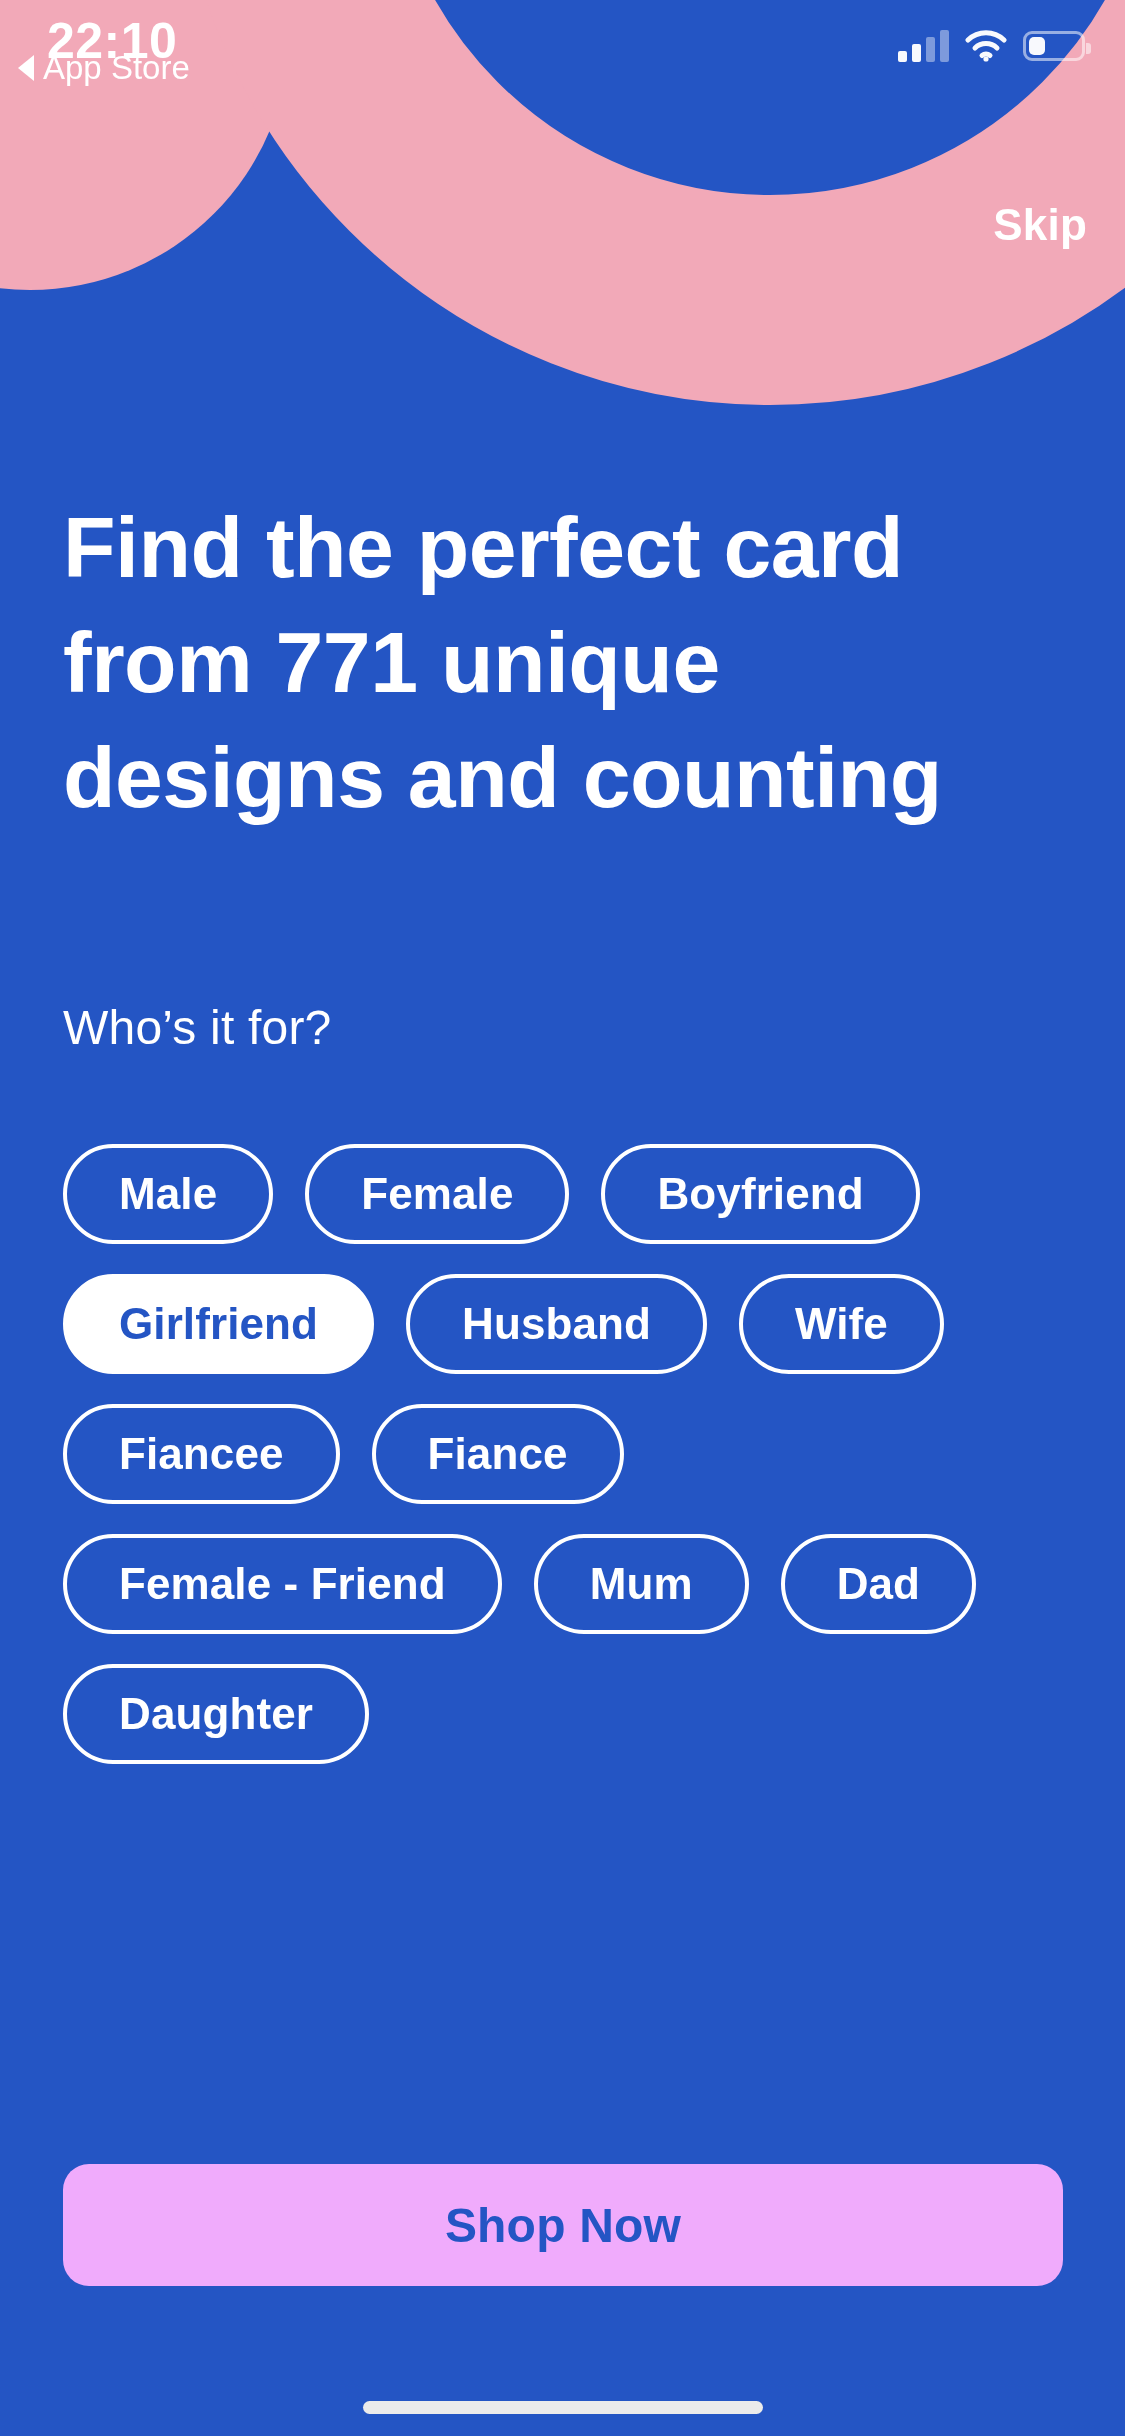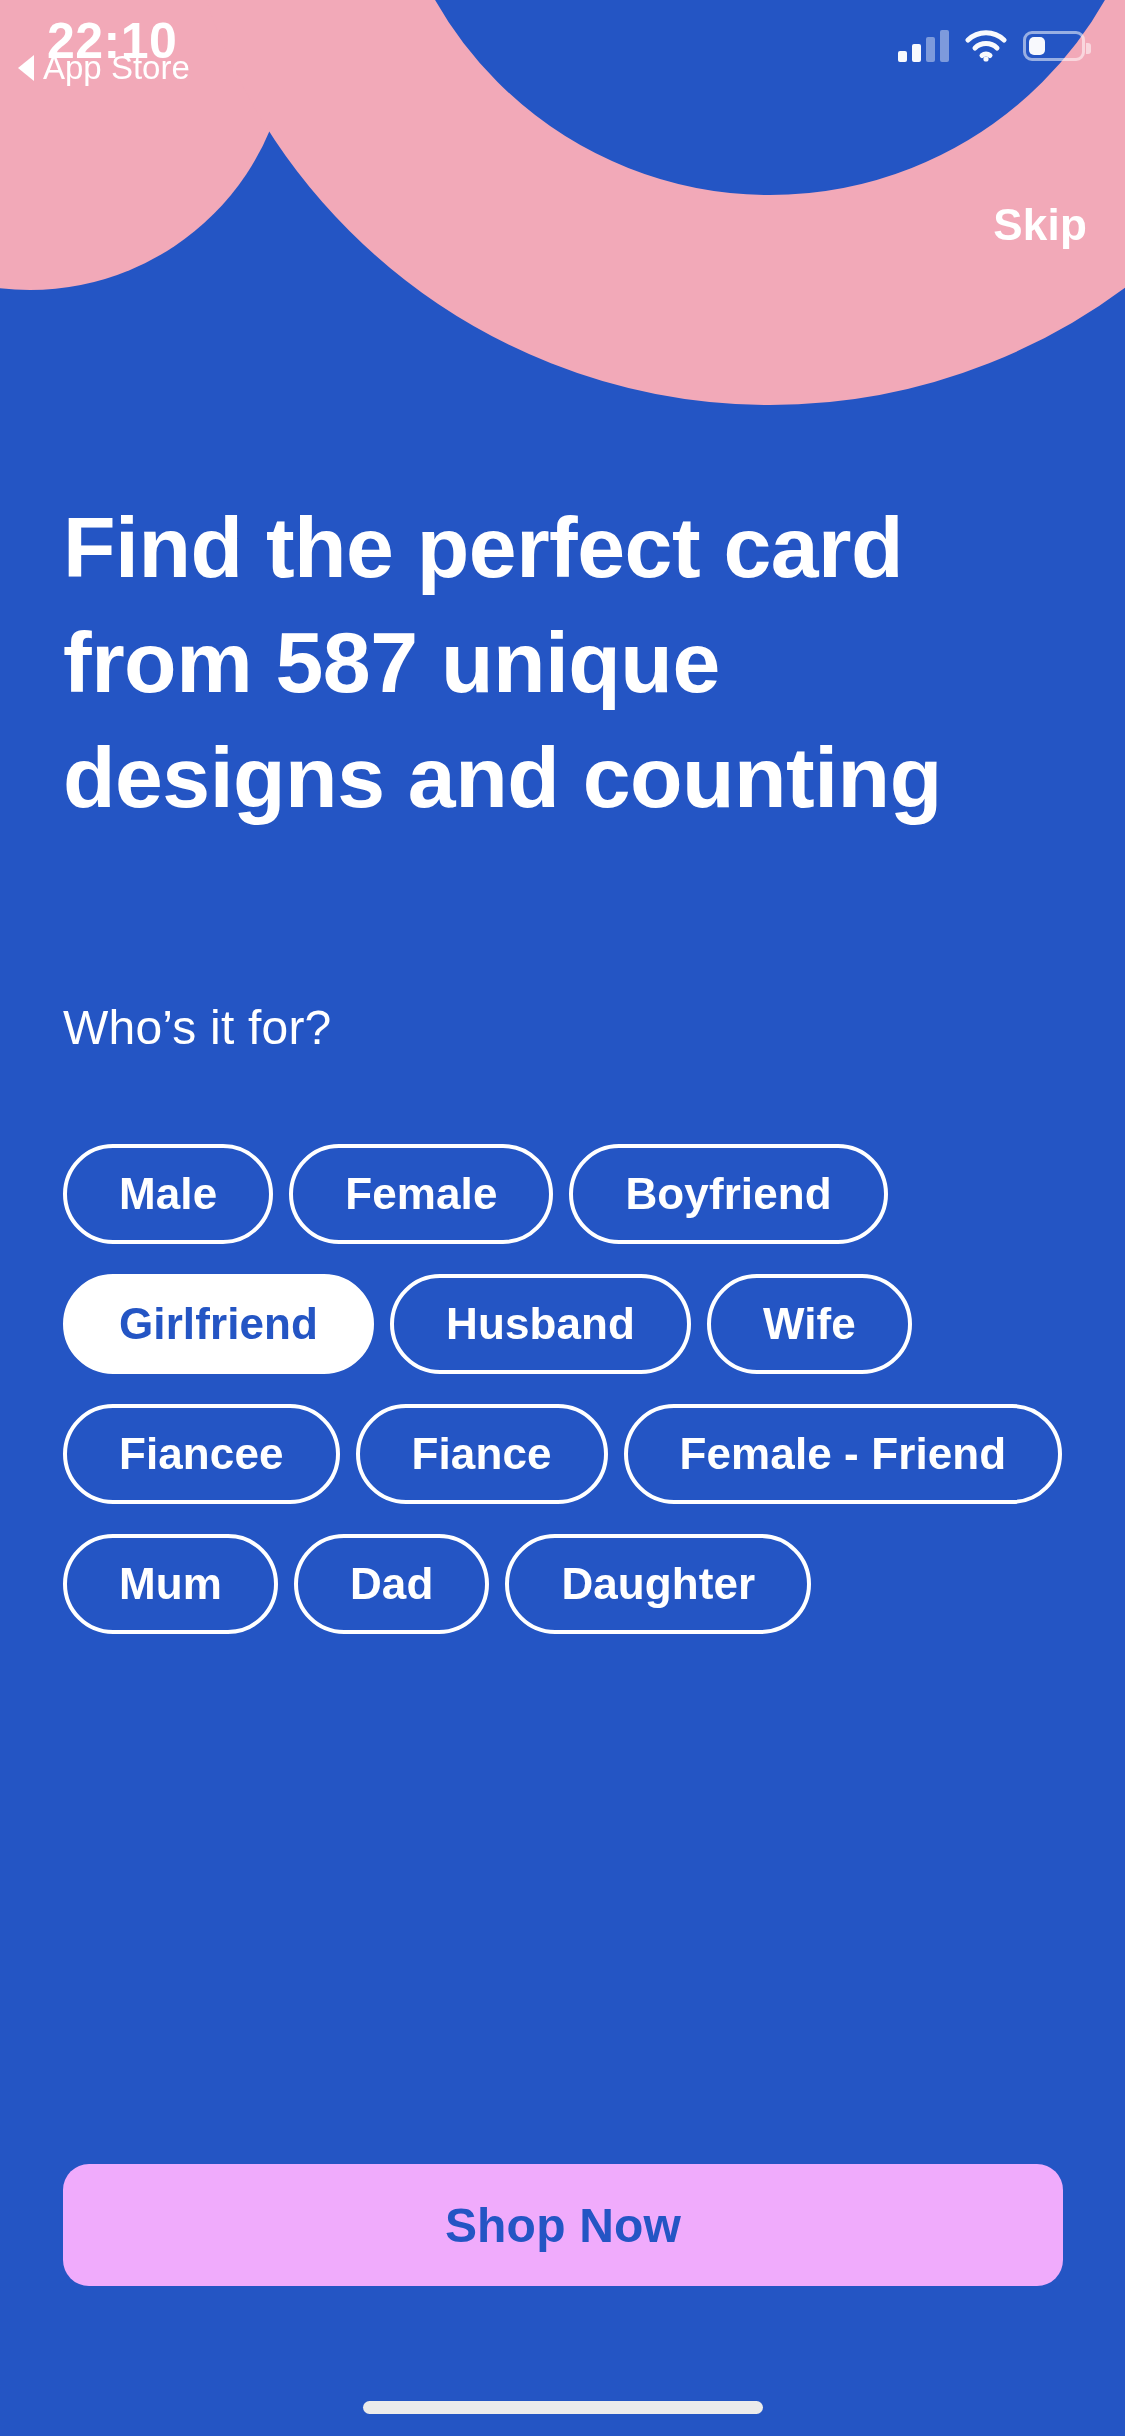--- a/index.html
+++ b/index.html
@@ -150,21 +150,21 @@
   }
 
   
   .chips {
     position:absolute;
     left:63px;
     top:1144px;
     width:1000px;
     display:flex;
     flex-wrap:wrap;
-    gap:30px 16px;
+    gap:30px 32px;
     align-content:flex-start;
   }
   .chip {
     height:100px;
     padding:0 52px;
     border:4px solid #ffffff;
     border-radius:50px;
     background:transparent;
     color:#ffffff;
     font-size:44px;
@@ -245,21 +245,21 @@
     <span class="sb-battery">
       <span class="sb-battery-fill" style="width: 32%;"></span>
     </span>
   </div>
 </div>
 
 <div class="skip-btn">Skip</div>
 
 <div class="content">
 
-  <h1 class="headline">Find the perfect card from 587 unique designs and counting</h1>
+  <h1 class="headline">Find the perfect card from 771 unique designs and counting</h1>
 
   <div class="subhead">Who’s it for?</div>
 
   <div class="chips">
       <button class="chip">Male</button>
       <button class="chip">Female</button>
       <button class="chip">Boyfriend</button>
       <button class="chip selected">Girlfriend</button>
       <button class="chip">Husband</button>
       <button class="chip">Wife</button>

